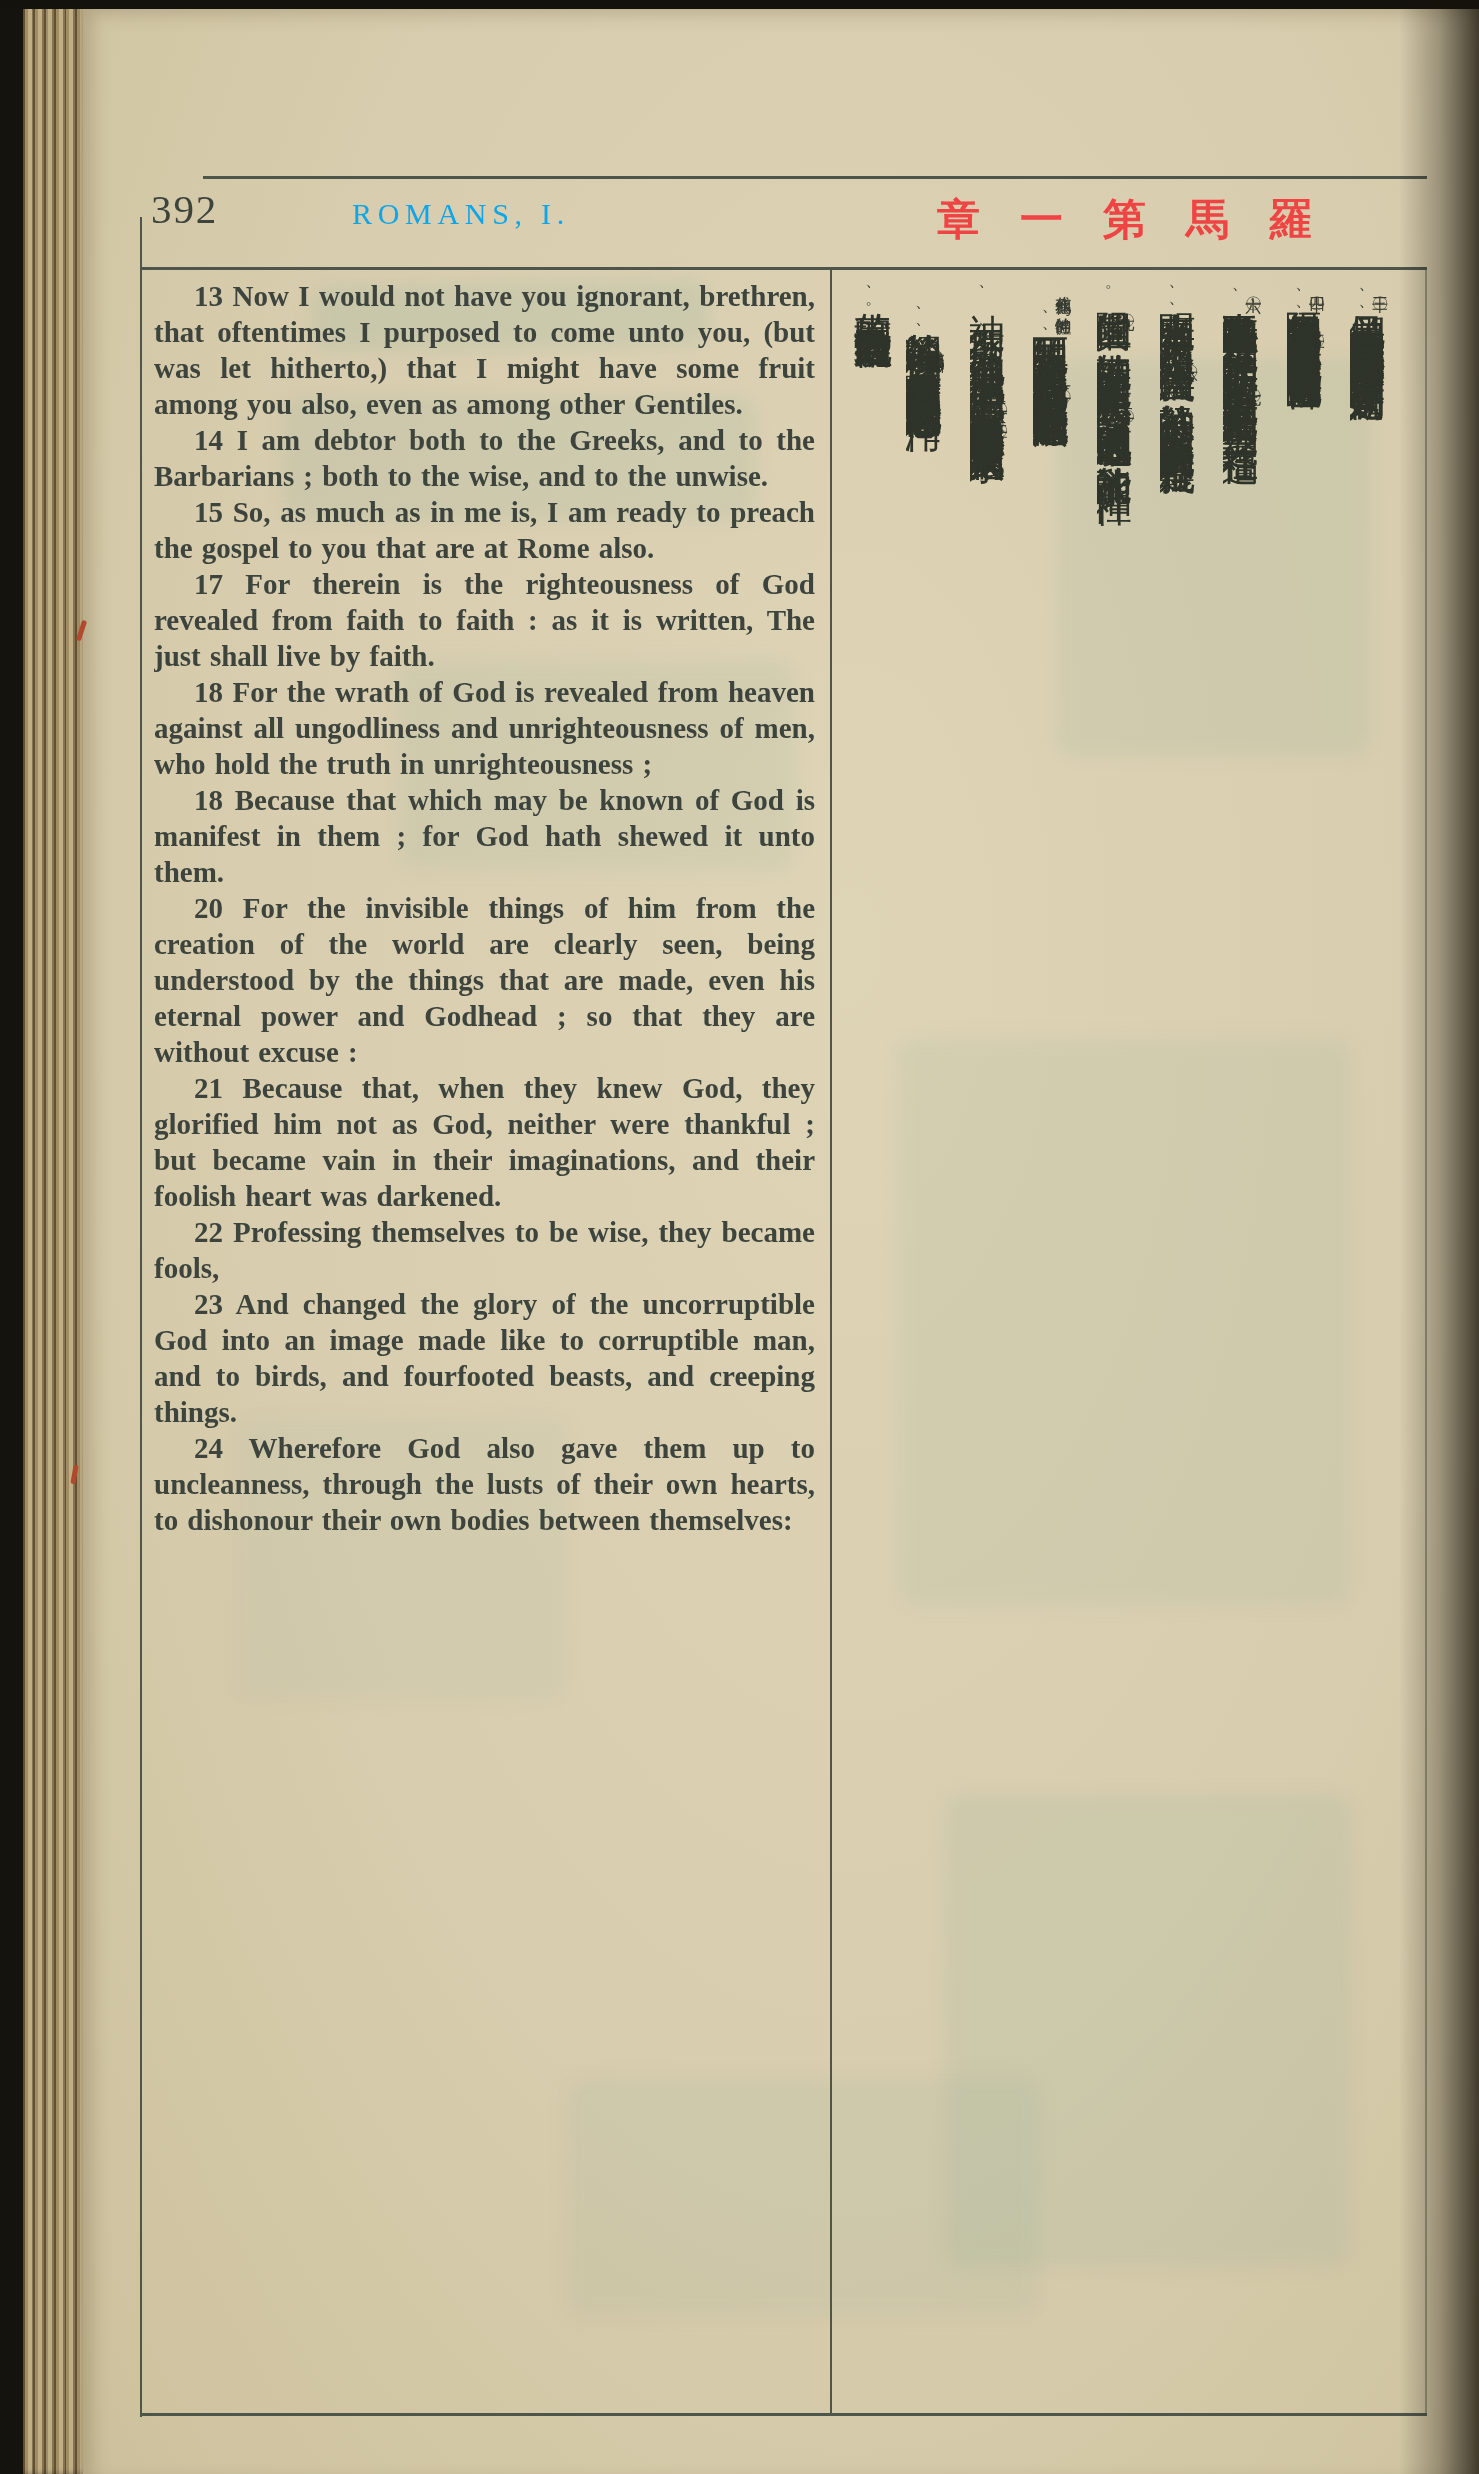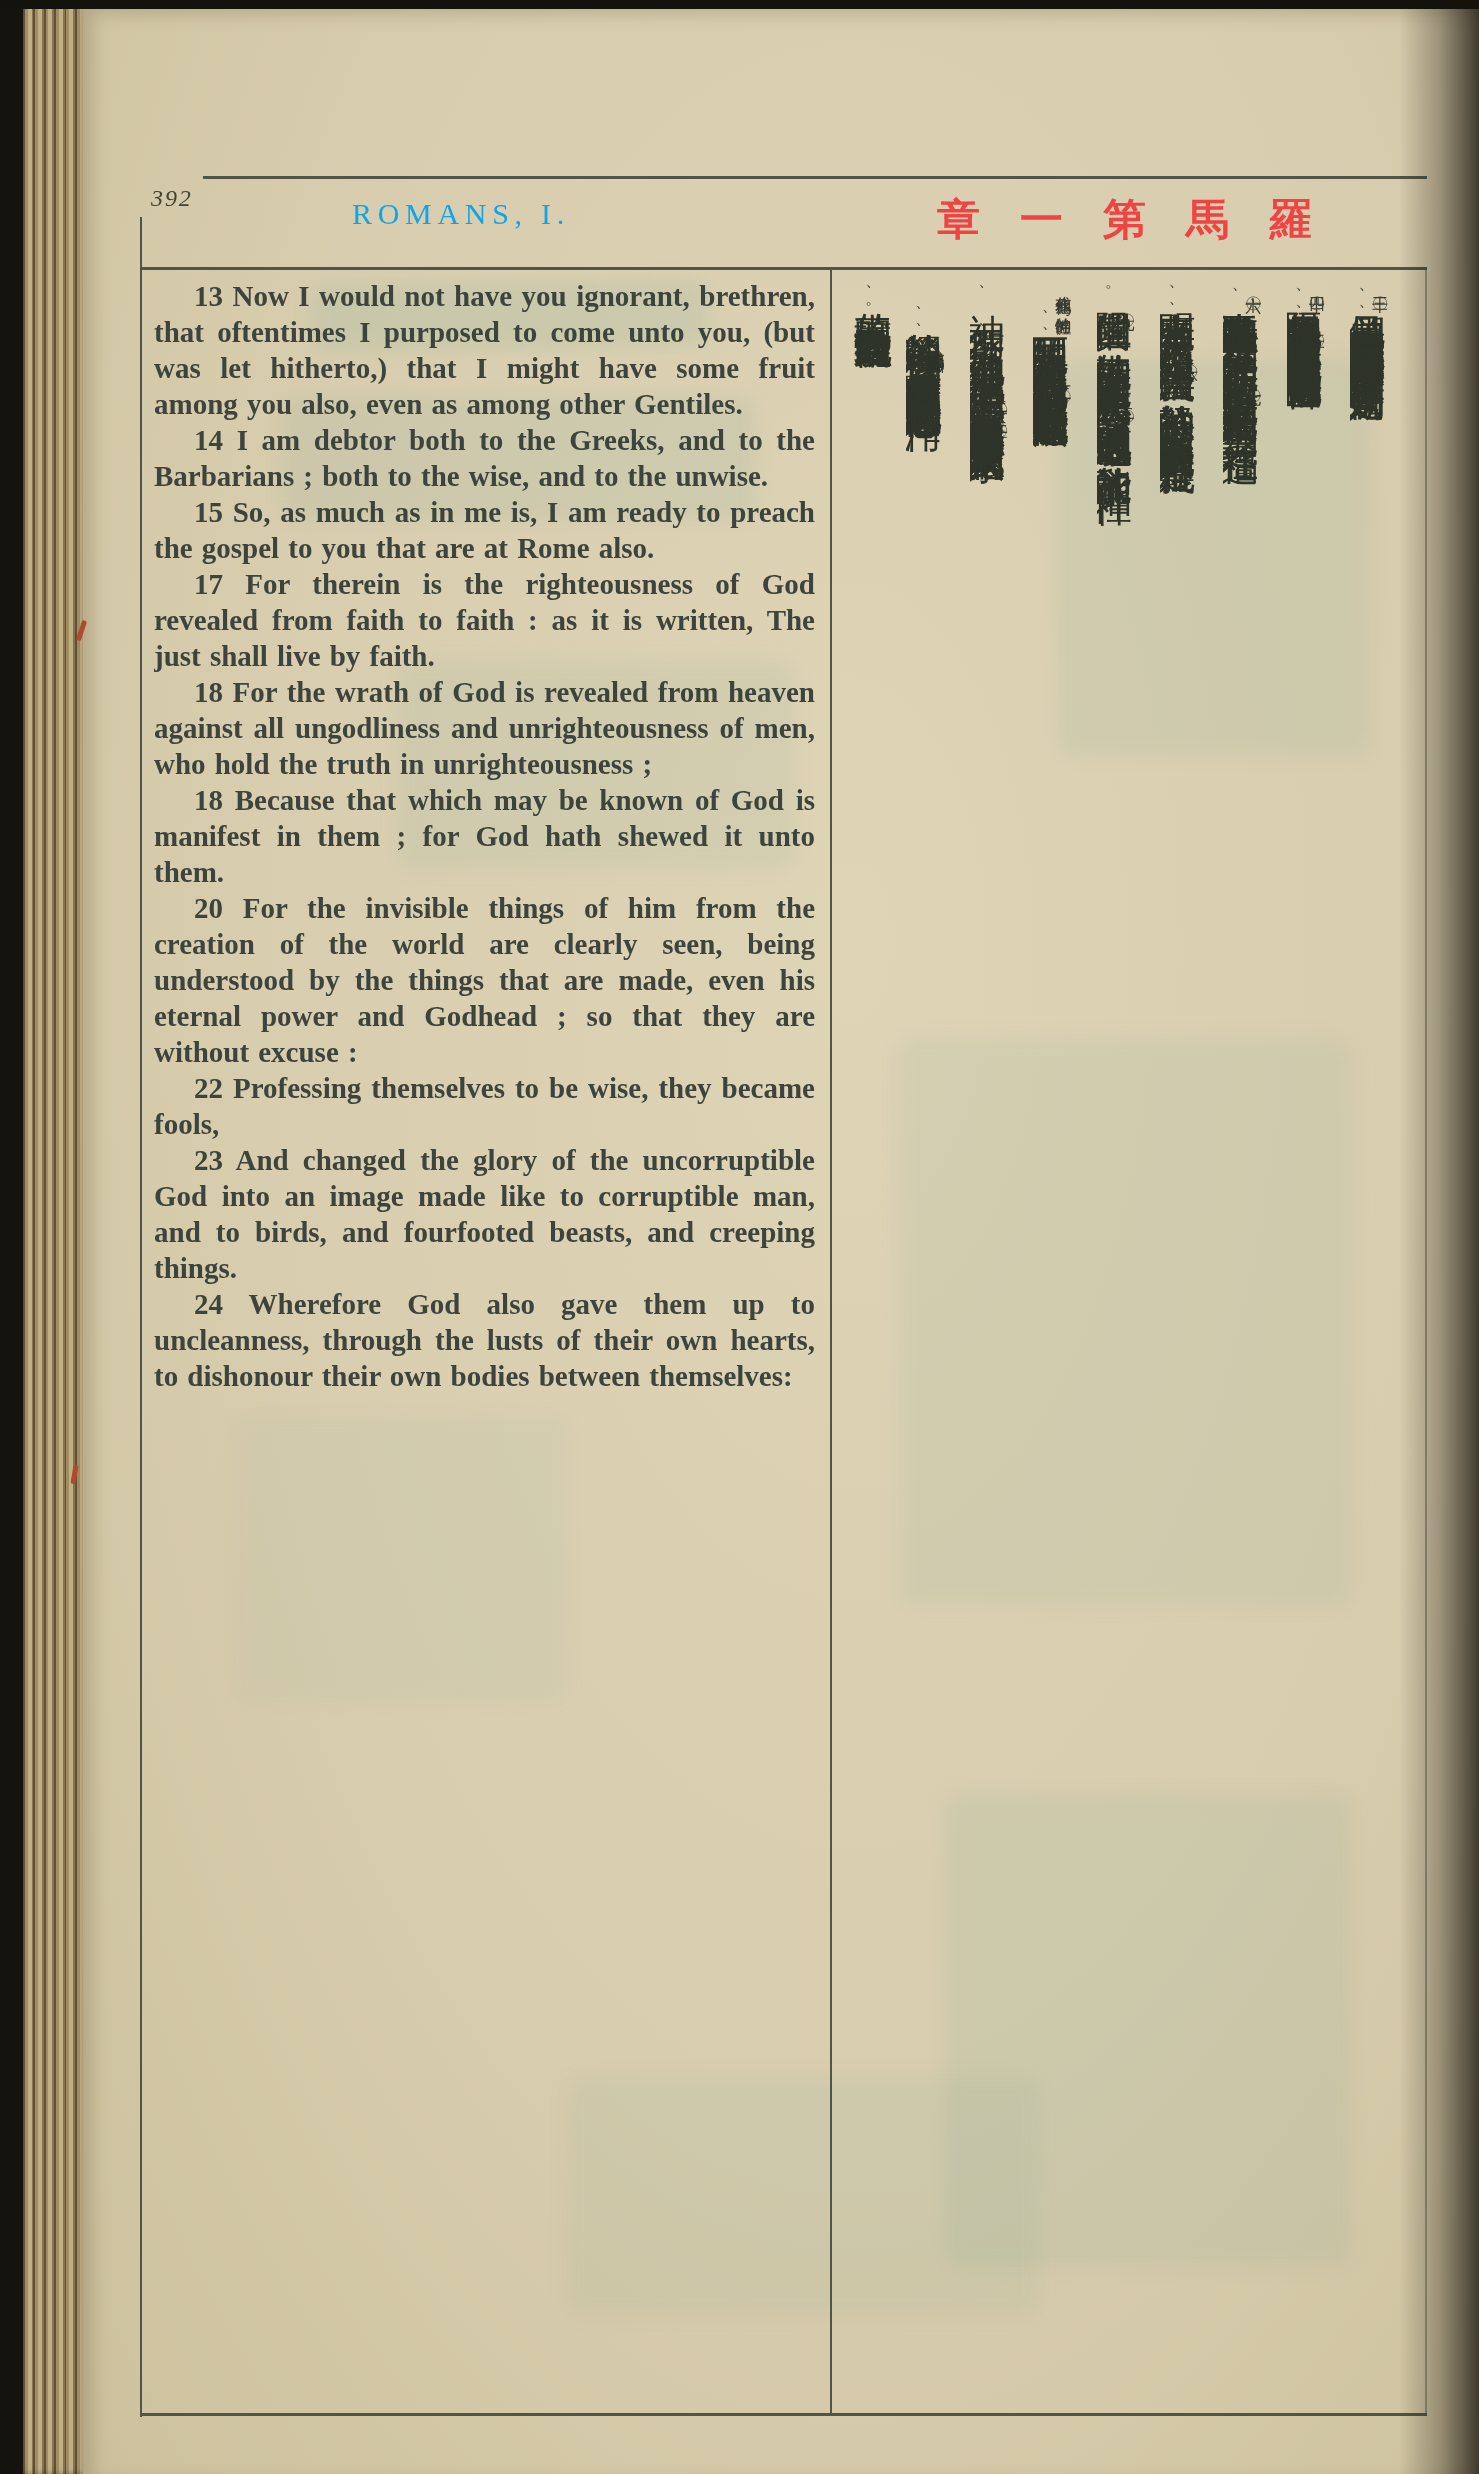--- a/index.html
+++ b/index.html
@@ -22,21 +22,21 @@
   .top-shade{position:absolute;left:0;top:0;width:1480px;height:9.4px;background:#14120d;z-index:6;}
   .gutter{
     position:absolute;right:0;top:0;width:81px;height:2475px;z-index:6;pointer-events:none;
     background:linear-gradient(to right,rgba(22,18,10,0) 0%,rgba(22,18,10,.30) 50%,rgba(22,18,10,.78) 100%);
   }
   .smudge{position:absolute;z-index:3;filter:blur(8.5px);border-radius:17px;}
   .speck{position:absolute;z-index:4;background:#b04a2e;border-radius:1.9px;}
   .rule{position:absolute;background:#4e554a;z-index:4;}
   .rule.faint{opacity:.45;}
   
-  .pagenum{position:absolute;left:151px;top:185px;font-size:24px;color:#3d443d;z-index:5;letter-spacing:1.9px;font-style:italic;}
+  .pagenum{position:absolute;left:151px;top:185px;font-size:41px;color:#3d443d;z-index:5;letter-spacing:1.9px;}
   .lefttitle{position:absolute;left:352px;top:197px;font-size:30px;color:#0ea5e9;z-index:5;letter-spacing:5.7px;}
   .righttitle{position:absolute;left:937px;top:191px;font-size:43px;color:#ef4444;z-index:5;
     letter-spacing:40px;font-weight:bold;font-family:"Liberation Serif",serif;white-space:nowrap;}
   
   .ecol{
     position:absolute;left:154px;top:278px;width:661px;height:2132px;overflow:hidden;z-index:5;
     font-size:29px;line-height:36px;text-align:justify;color:#3d443d;font-weight:bold;
   }
   .ecol p{margin:0;text-indent:40px;word-spacing:1.9px;}
   
@@ -86,20 +86,21 @@
 <div class="righttitle">章一第馬羅</div>
 
 <div class="ecol">
     <p>13 Now I would not have you ignorant, brethren, that oftentimes I purposed to come unto you, (but was let hitherto,) that I might have some fruit among you also, even as among other Gentiles.</p>
     <p>14 I am debtor both to the Greeks, and to the Barbarians ; both to the wise, and to the unwise.</p>
     <p>15 So, as much as in me is, I am ready to preach the gospel to you that are at Rome also.</p>
     <p>17 For therein is the righteousness of God revealed from faith to faith : as it is written, The just shall live by faith.</p>
     <p>18 For the wrath of God is revealed from heaven against all ungodliness and unrighteousness of men, who hold the truth in unrighteousness ;</p>
     <p>18 Because that which may be known of God is manifest in them ; for God hath shewed it unto them.</p>
     <p>20 For the invisible things of him from the creation of the world are clearly seen, being understood by the things that are made, even his eternal power and Godhead ; so that they are without excuse :</p>
+    <p>21 Because that, when they knew God, they glorified him not as God, neither were thankful ; but became vain in their imaginations, and their foolish heart was darkened.</p>
     <p>22 Professing themselves to be wise, they became fools,</p>
     <p>23 And changed the glory of the uncorruptible God into an image made like to corruptible man, and to birds, and fourfooted beasts, and creeping things.</p>
     <p>24 Wherefore God also gave them up to uncleanness, through the lusts of their own hearts, to dishonour their own bodies between themselves:</p>
   </div>
 
 <div class="ccols">
     <div class="vcol"><span class="vnote">〇十三</span>弟兄們<span class="punct">、</span>我願意你們知道我屢次立志要到你們那裏去<span class="punct">、</span>想在你們中間得見傳道的果子<span class="punct">、</span>如在別國一樣<span class="punct">、</span>只是到如今仍有</div>
     <div class="vcol">阻隔<span class="vnote">〇十四</span>無論是<span class="pname">希利尼</span>和化外的人<span class="punct">、</span>聰明和愚拙的人<span class="punct">、</span>我全欠他們的債<span class="vnote">〇十五</span>所以情願盡我的力量<span class="punct">、</span>把福音也傳給你們在<span class="pname">羅馬</span>的</div>
     <div class="vcol">人<span class="vnote">〇十六</span>我不以基督的福音爲恥<span class="punct">、</span>這福音本是<span class="hsp">　</span>神的大能<span class="punct">、</span>要救一切相信的<span class="punct">、</span>先是<span class="pname">猶太</span>人<span class="punct">、</span>後是<span class="pname">希利尼</span>人<span class="vnote">〇十七</span>因爲<span class="hsp">　</span>神之義<span class="punct">、</span>在這福</div>
     <div class="vcol">音上顯明出來<span class="punct">、</span>叫人信了又信<span class="punct">、</span>如經上說<span class="punct">、</span>義人因信得生<span class="punct">。</span><span class="vnote">〇十八</span><span class="hsp">　</span>神的忿怒<span class="punct">、</span>從天上顯出來<span class="punct">、</span>罰那一切不虔不義的人<span class="punct">、</span>就是行不義</div>

